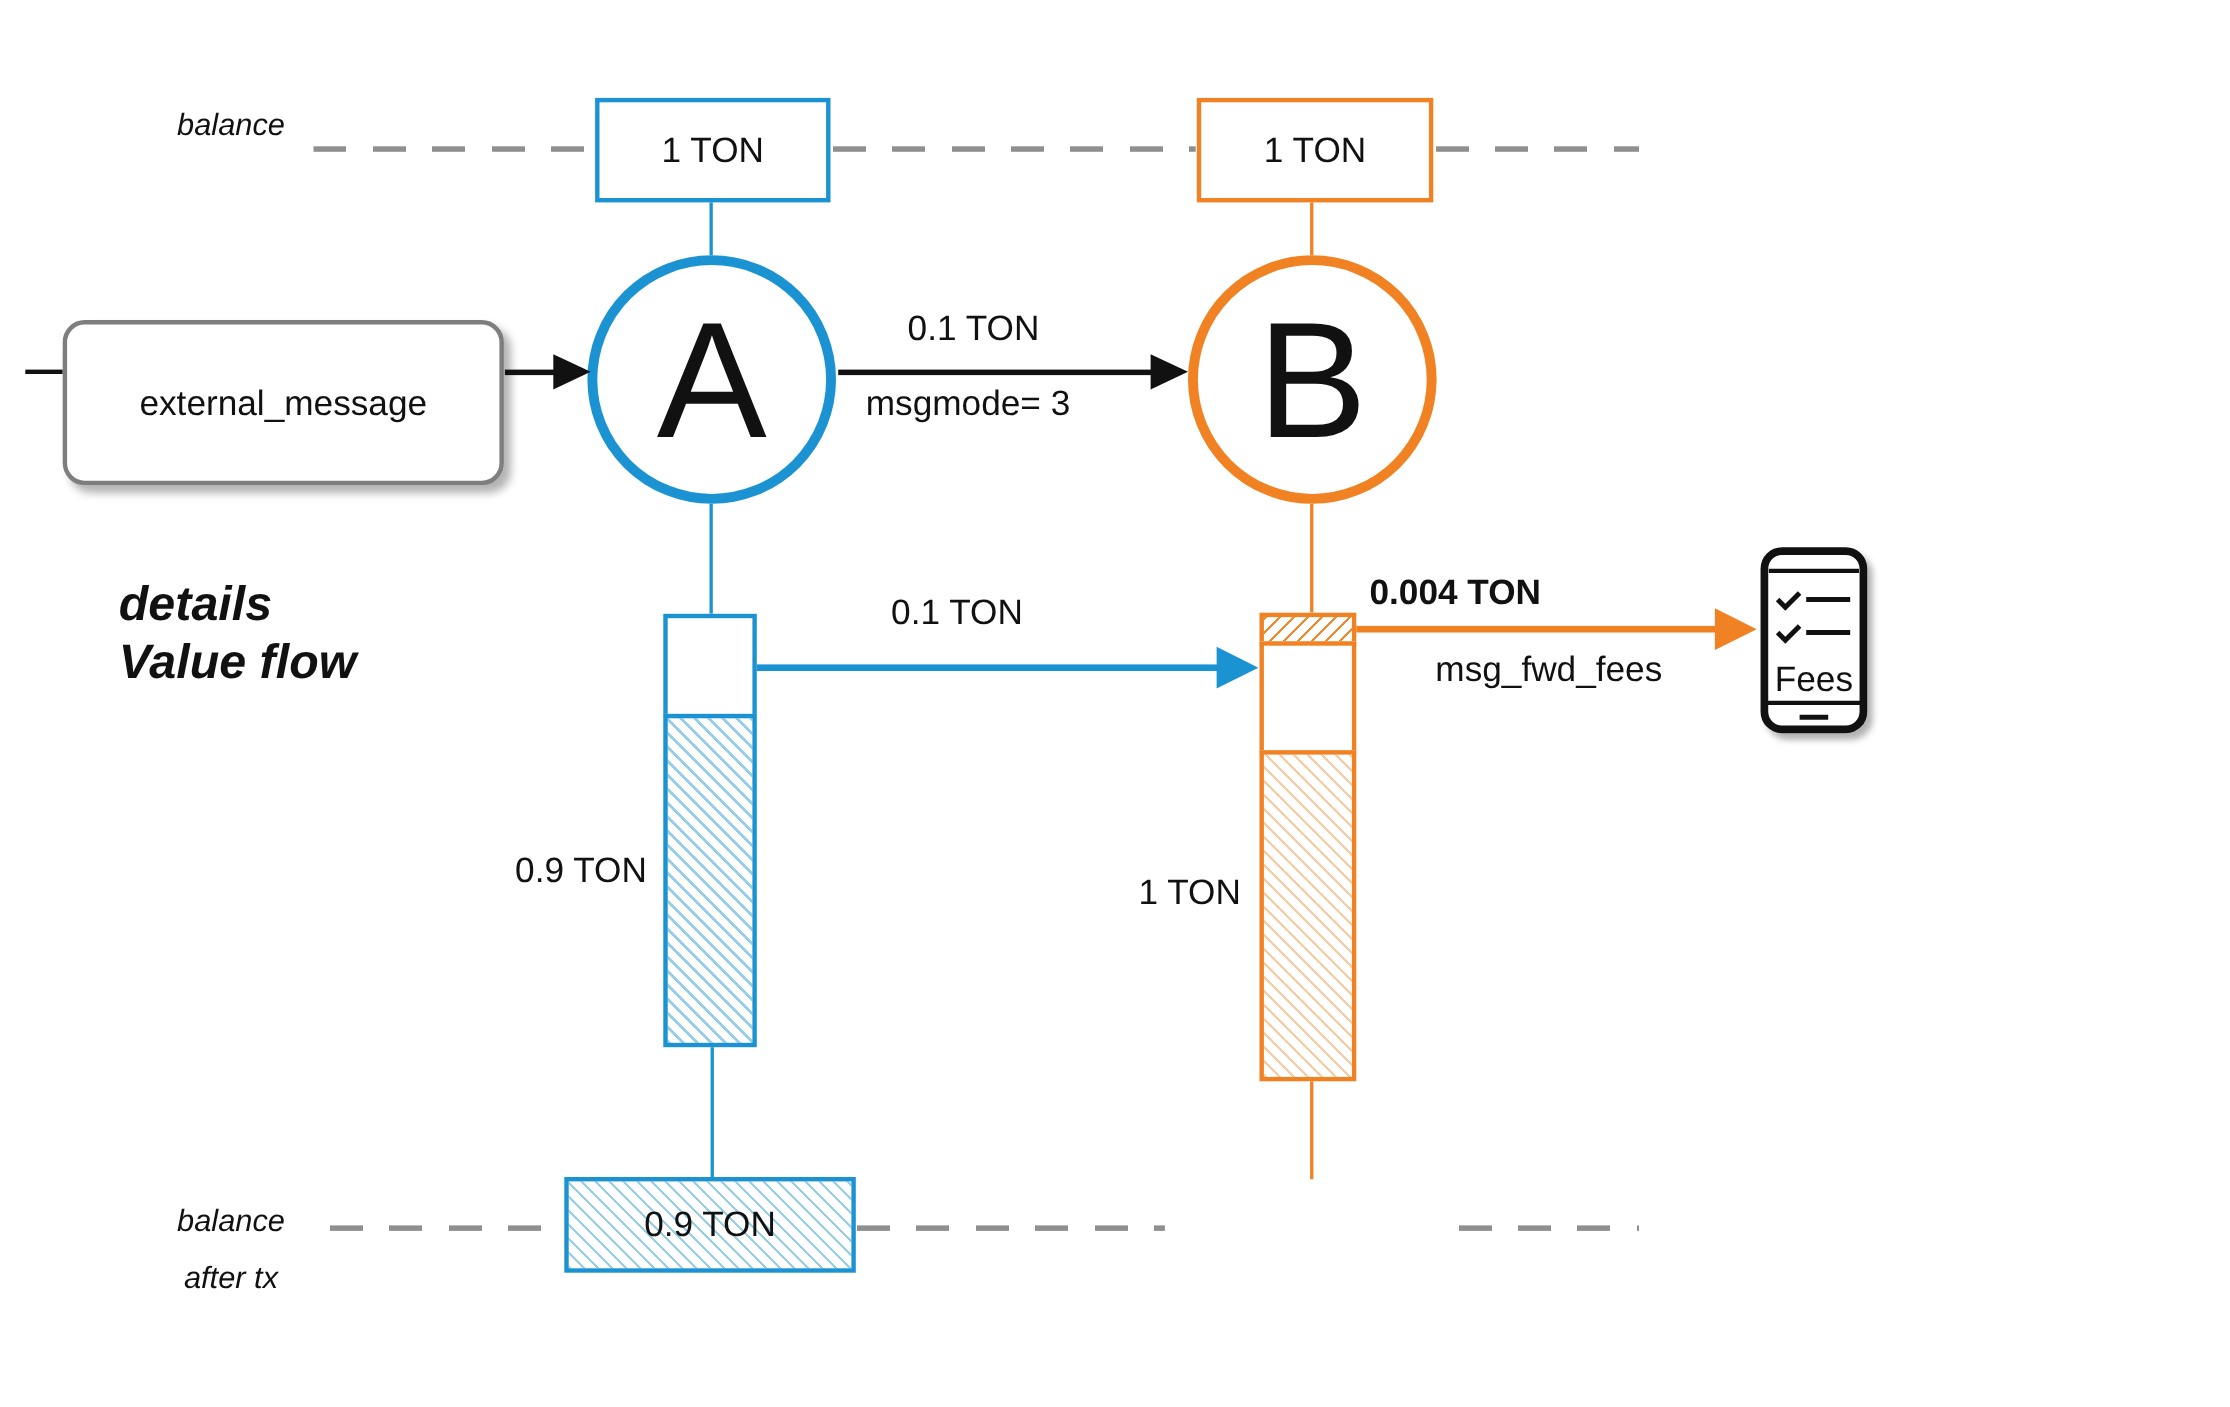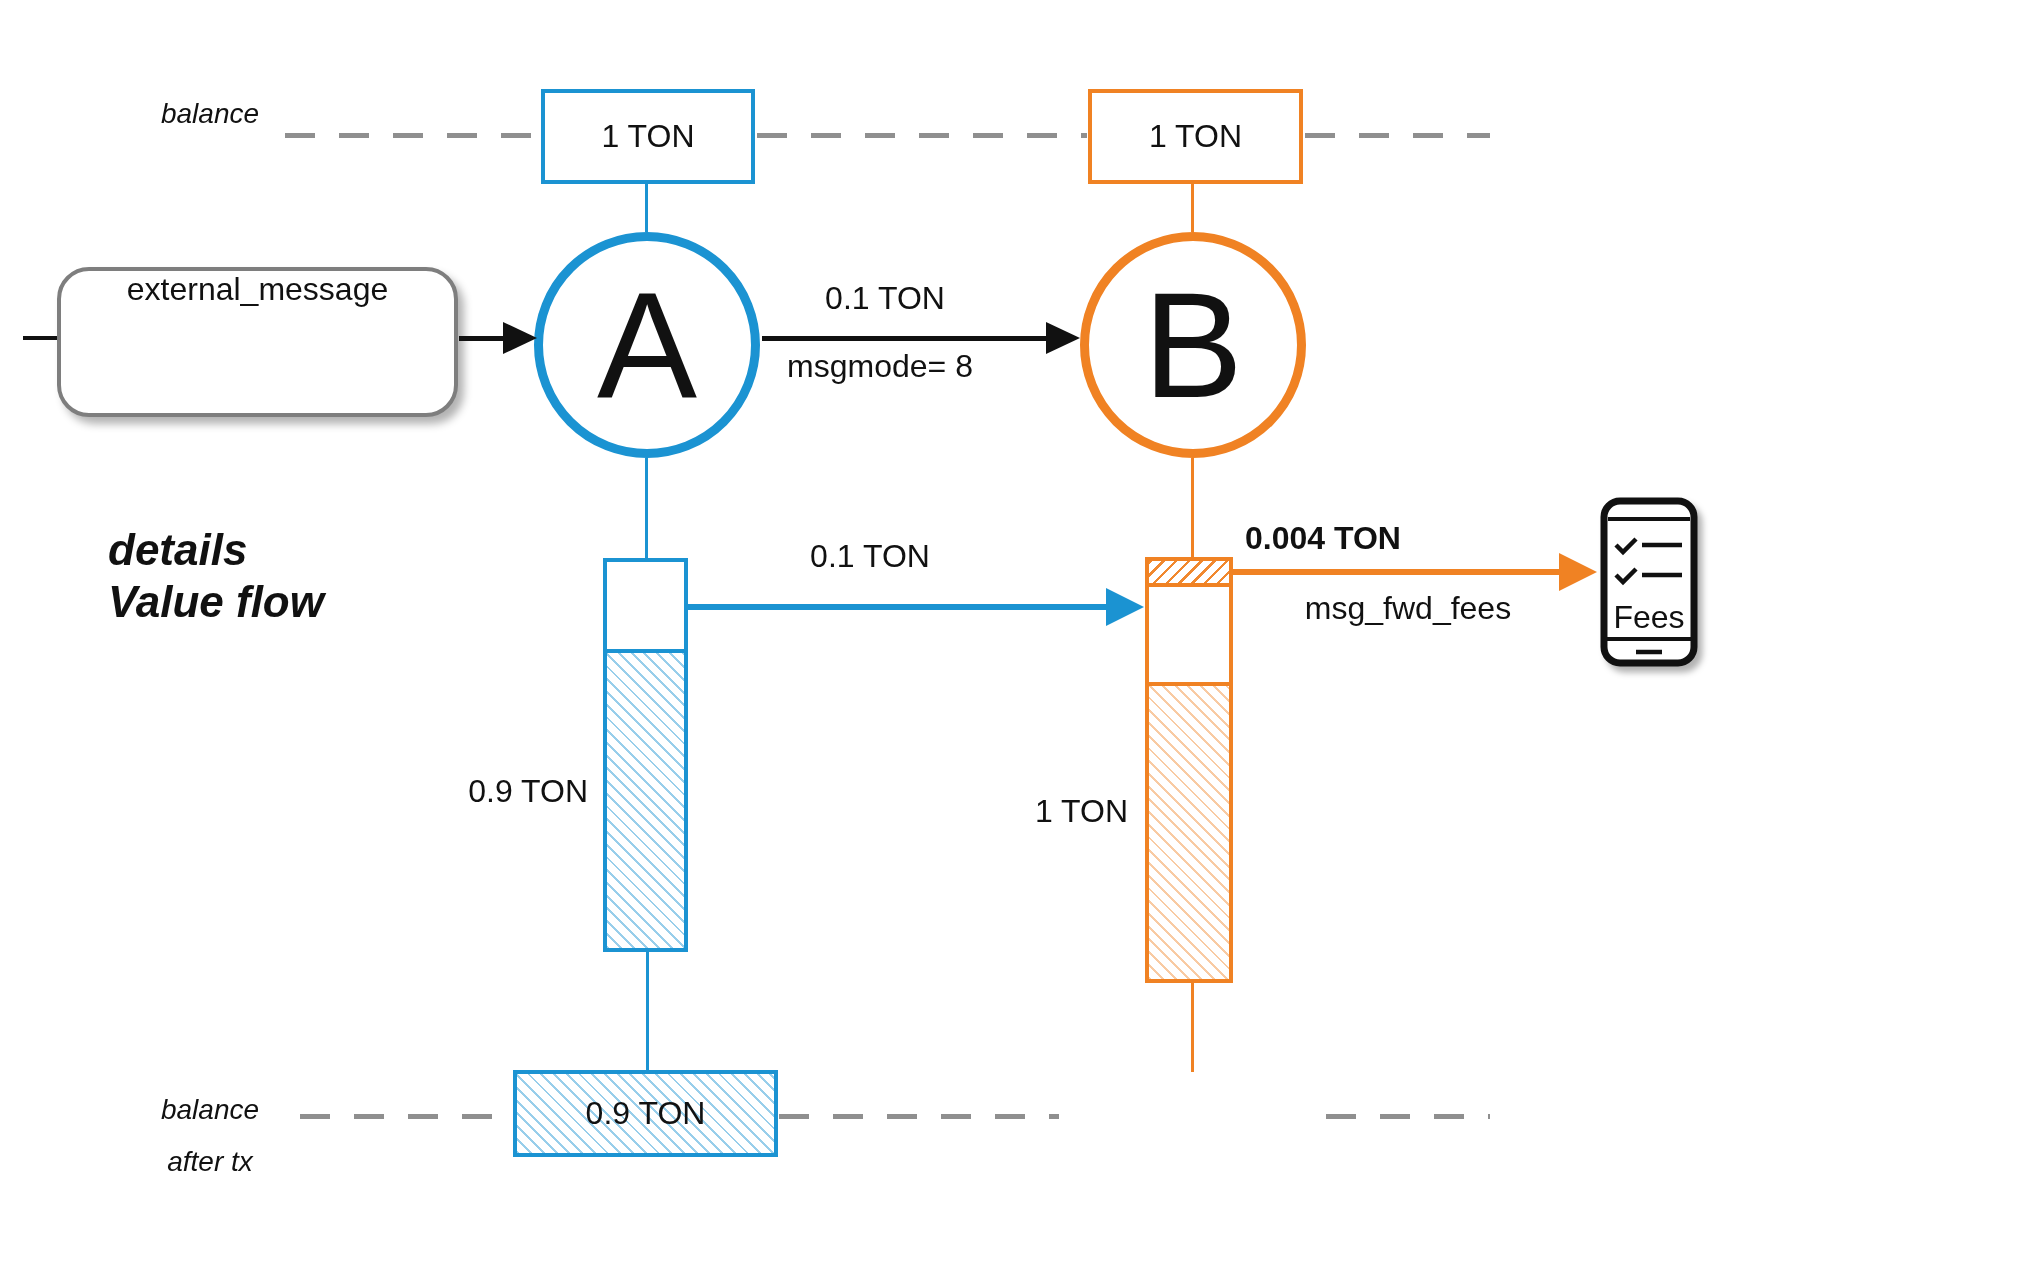--- a/index.html
+++ b/index.html
@@ -25,22 +25,22 @@
   .hatch-orange-box{background-color:#fff;background-image:repeating-linear-gradient(135deg,rgba(240,130,35,0.42) 0,rgba(240,130,35,0.42) 2px,transparent 2px,transparent 9px);}
   .hline-black{background:#111;}
   .hline-blue{background:#1b93d2;}
   .hline-orange{background:#f08223;}
   .vline-blue{background:#1b93d2;}
   .vline-orange{background:#f08223;}
   .tri{width:0;height:0;}
   .tri.black{border-top:16px solid transparent;border-bottom:16px solid transparent;border-left:34px solid #111;}
   .tri.blue{border-top:19px solid transparent;border-bottom:19px solid transparent;border-left:38px solid #1b93d2;}
   .tri.orange{border-top:19px solid transparent;border-bottom:19px solid transparent;border-left:38px solid #f08223;}
-  .ext-box{box-sizing:border-box;border:4px solid #7e7e7e;border-radius:32px;background:#fff;
-           box-shadow:6px 7px 8px rgba(0,0,0,0.30);display:flex;justify-content:center;}
+  .ext-box{box-sizing:border-box;border:4px solid #7e7e7e;border-radius:20px;background:#fff;
+           box-shadow:6px 7px 8px rgba(0,0,0,0.30);display:flex;align-items:center;justify-content:center;margin-top:24px;}
 </style>
 </head>
 <body>
 
 <div class="canvas">
 
   <div class="abs annot" style="left:60px;top:88px;width:300px;">
     <div>balance</div>
   </div>
 
@@ -68,21 +68,21 @@
   <div class="abs hline-black" style="left:23px;top:336px;width:34px;height:4px;"></div>
   <div class="abs ext-box" style="left:57px;top:267px;width:401px;height:150px;">
     <span class="label">external_message</span>
   </div>
   <div class="abs hline-black" style="left:459px;top:336px;width:48px;height:5px;"></div>
   <div class="abs tri black" style="left:503px;top:322px;"></div>
 
   <div class="abs hline-black" style="left:762px;top:336px;width:286px;height:5px;"></div>
   <div class="abs tri black" style="left:1046px;top:322px;"></div>
   <div class="abs label" style="left:735px;top:280px;width:300px;text-align:center;">0.1 TON</div>
-  <div class="abs label" style="left:705px;top:348px;width:350px;text-align:center;">msgmode= 8</div>
+  <div class="abs label" style="left:705px;top:348px;width:350px;text-align:center;">msgmode= 3</div>
 
   <div class="abs bold-annot" style="left:108px;top:524px;">
     <div>details</div>
     <div>Value flow</div>
   </div>
 
   <div class="abs vline-blue" style="left:645px;top:458px;width:3px;height:100px;"></div>
   <div class="abs boxed blue-border" style="left:603px;top:558px;width:85px;height:95px;"></div>
   <div class="abs boxed blue-border hatch-blue" style="left:603px;top:649px;width:85px;height:303px;"></div>
 

